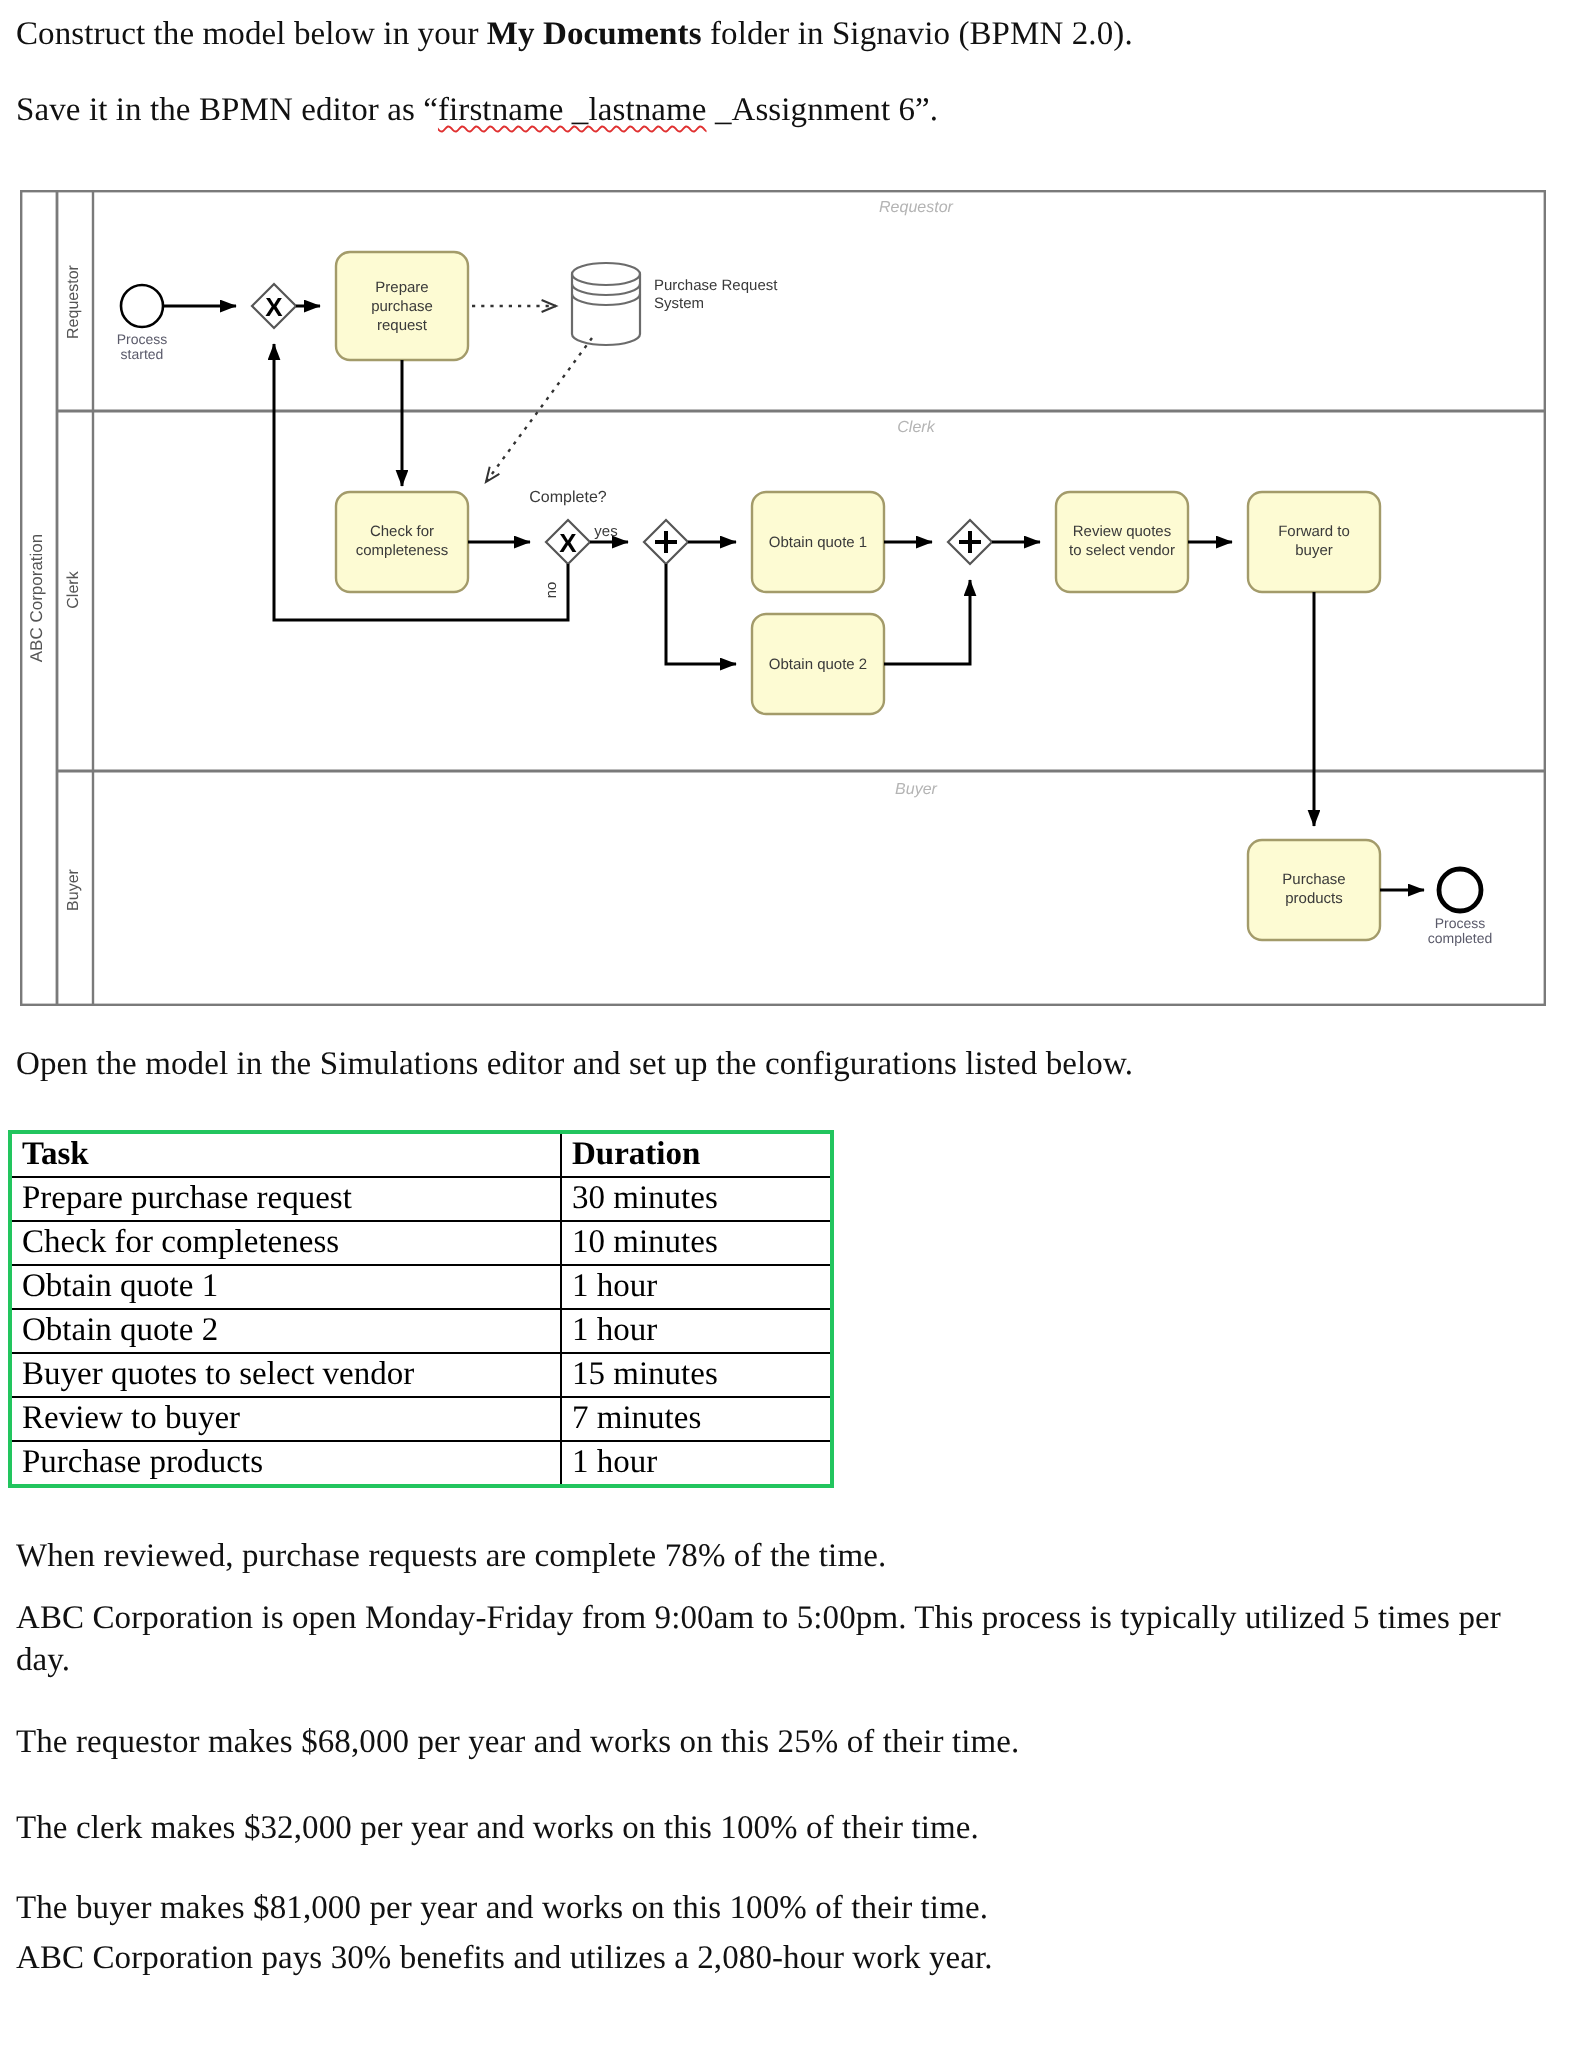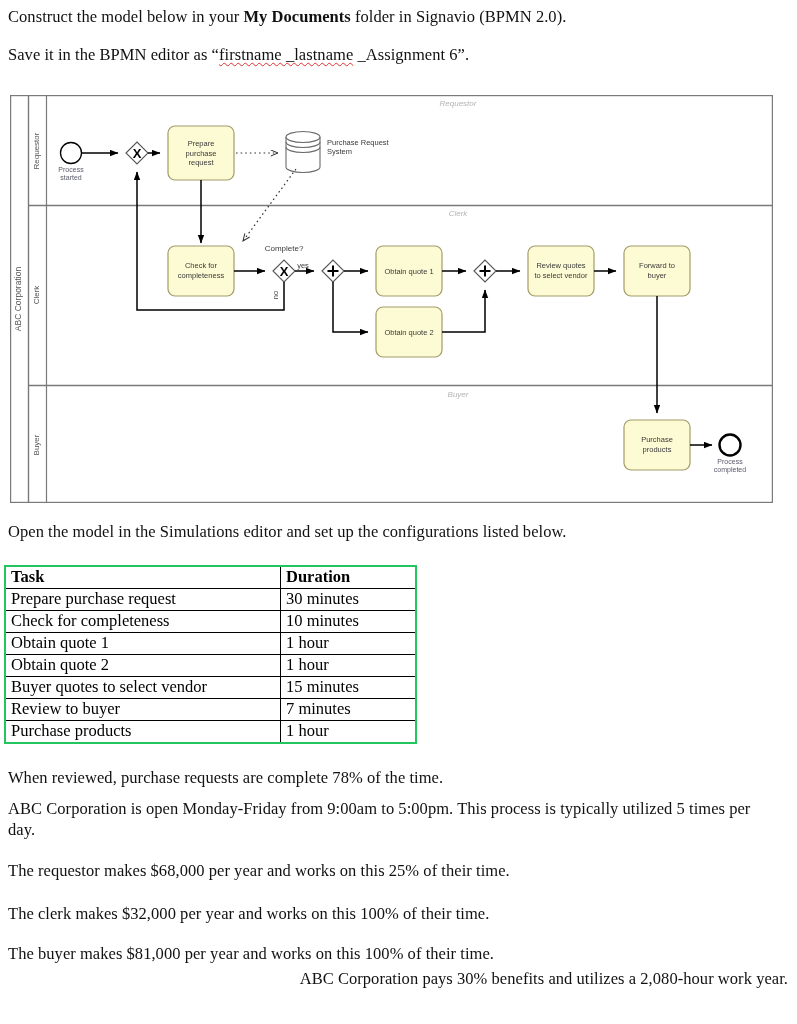--- a/index.html
+++ b/index.html
@@ -22,21 +22,21 @@
     letter-spacing:0.05px;
   }
   .p-intro1{ position:absolute; left:4px; top:7px; width:780px; }
   .p-intro2{ position:absolute; left:4px; top:45px; width:780px; }
   .p-sim   { position:absolute; left:4px; top:522px; width:780px; }
   .p-b1    { position:absolute; left:4px; top:732px; width:780px;margin-top:36px; }
   .p-b2    { position:absolute; left:4px; top:799px; width:760px; }
   .p-b3    { position:absolute; left:4px; top:861px; width:780px; }
   .p-b4    { position:absolute; left:4px; top:904px; width:780px; }
   .p-b5    { position:absolute; left:4px; top:944px; width:780px; }
-  .p-b6    { position:absolute; left:4px; top:969px; width:780px;text-align:right; }
+  .p-b6    { position:absolute; left:4px; top:969px; width:780px; }
 
   b.strong{ font-weight:bold; }
   .spell{
     text-decoration:underline;
     text-decoration-style:wavy;
     text-decoration-color:#e03030;
     text-decoration-thickness:1px;
     text-underline-offset:2px;
   }
 

